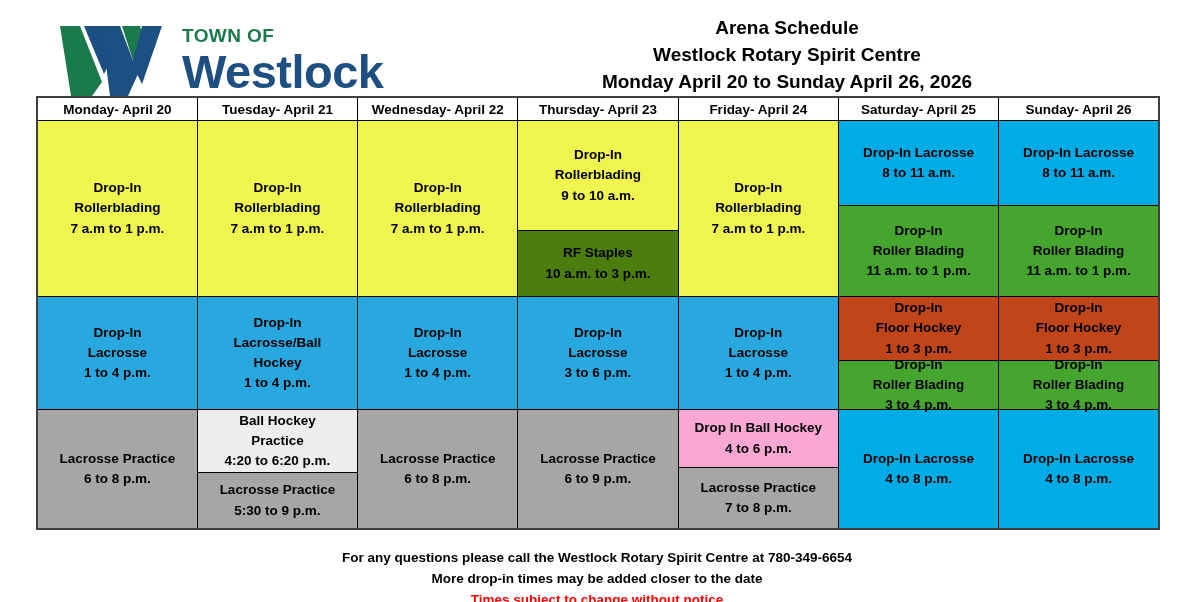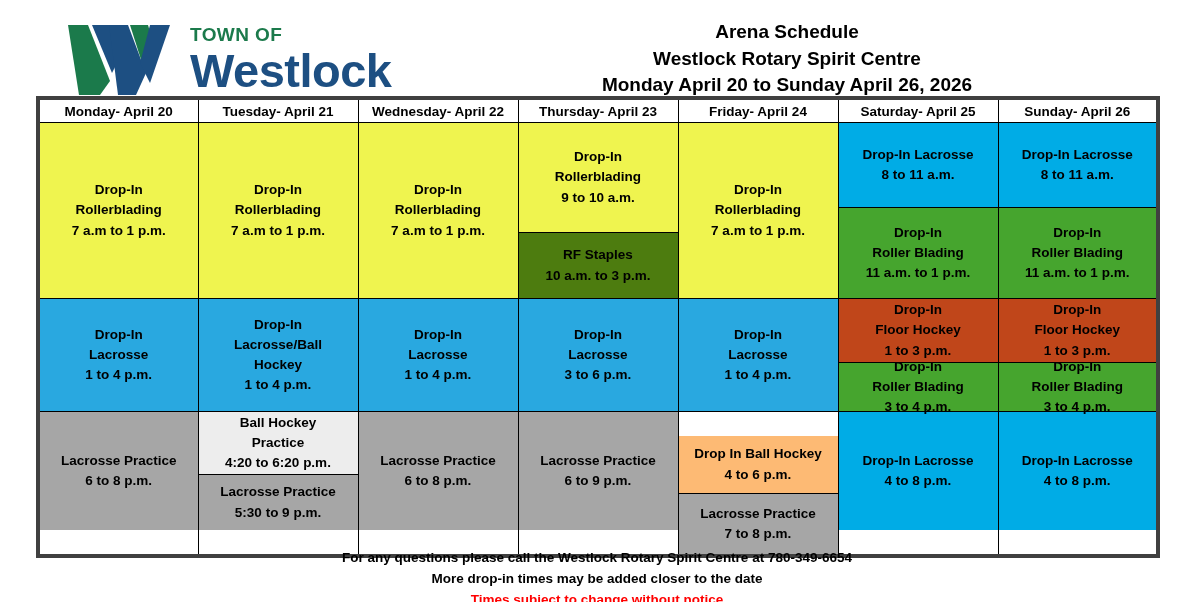--- a/index.html
+++ b/index.html
@@ -7,23 +7,23 @@
     width:1194px;height:602px;
     background:#ffffff;
     font-family:"Liberation Sans", sans-serif;
     color:#000000;
     overflow:hidden;
   }
   .page{position:relative;width:1194px;height:602px;}
 
   
   .header{
-    display:flex;align-items:center;
+    display:flex;align-items:flex-end;
     height:96px;
-    padding:8px;
+    padding:0;
   }
   .logo-block{
     display:flex;align-items:center;
     width:420px;
     padding-left:58px;
     padding-top:6px;
     box-sizing:border-box;
   }
   .logo-mark{width:112px;height:72px;flex:0 0 auto;}
   .logo-words{margin-left:12px;line-height:1;}
@@ -48,21 +48,21 @@
 
   
   .cal-wrap{
     position:absolute;left:36px;top:96px;
     width:1124px;
   }
   table.cal{
     border-collapse:collapse;
     table-layout:fixed;
     width:1124px;
-    border:4px solid #404040;
+    border:2px solid #404040;
   }
   table.cal th{
     border:1px solid #000;
     background:#ffffff;
     height:22px;
     font-size:13.5px;
     font-weight:bold;
     text-align:center;
     padding:0;
     font-family:"Liberation Sans", sans-serif;
@@ -291,21 +291,21 @@
                 <span class="ln">6 to 8 p.m.</span>
               </div>
             </td>
             <td style="height: 118px;">
               <div class="seg" style="background: rgb(166, 166, 166); height: 118px;">
                 <span class="ln">Lacrosse Practice</span>
                 <span class="ln">6 to 9 p.m.</span>
               </div>
             </td>
             <td style="height: 118px;">
-              <div class="seg" style="background: #fdba74; height: 58px; margin-top: 24px;">
+              <div class="seg" style="background: #f9a8d4; height: 58px;">
                 <span class="ln">Drop In Ball Hockey</span>
                 <span class="ln">4 to 6 p.m.</span>
               </div>
               <div class="seg" style="background: rgb(166, 166, 166); height: 60px;">
                 <span class="ln">Lacrosse Practice</span>
                 <span class="ln">7 to 8 p.m.</span>
               </div>
             </td>
             <td style="height: 118px;">
               <div class="seg" style="background: rgb(0, 172, 230); height: 118px;">

